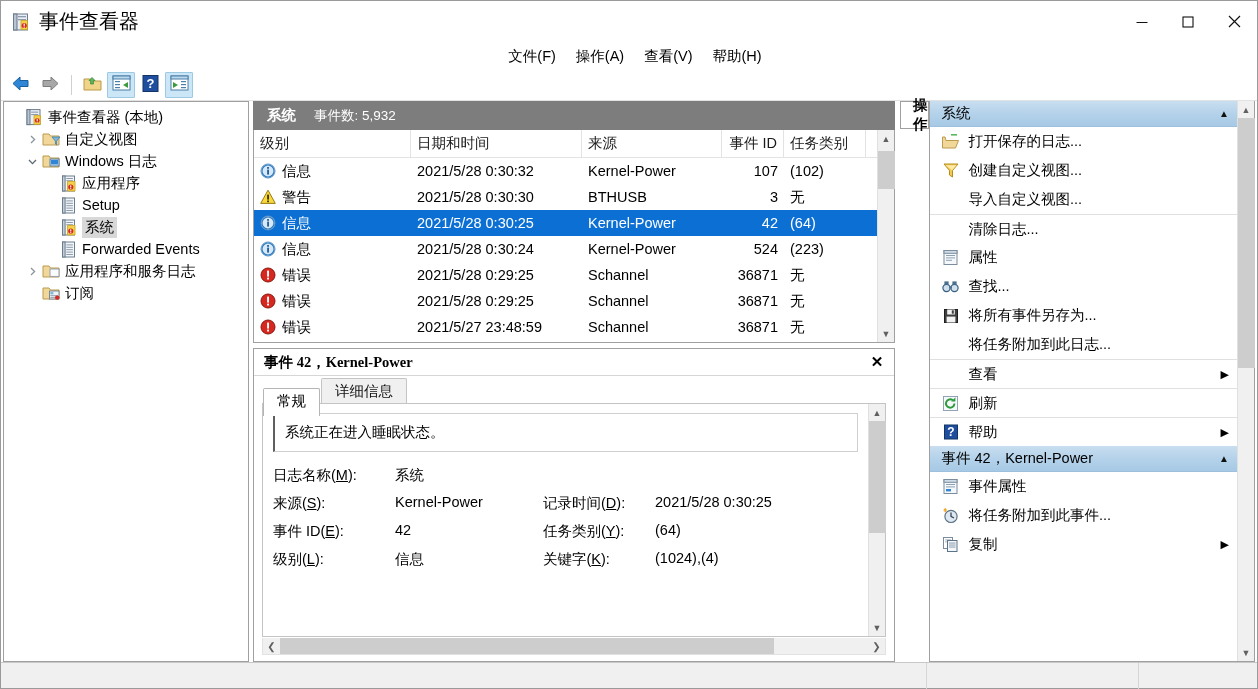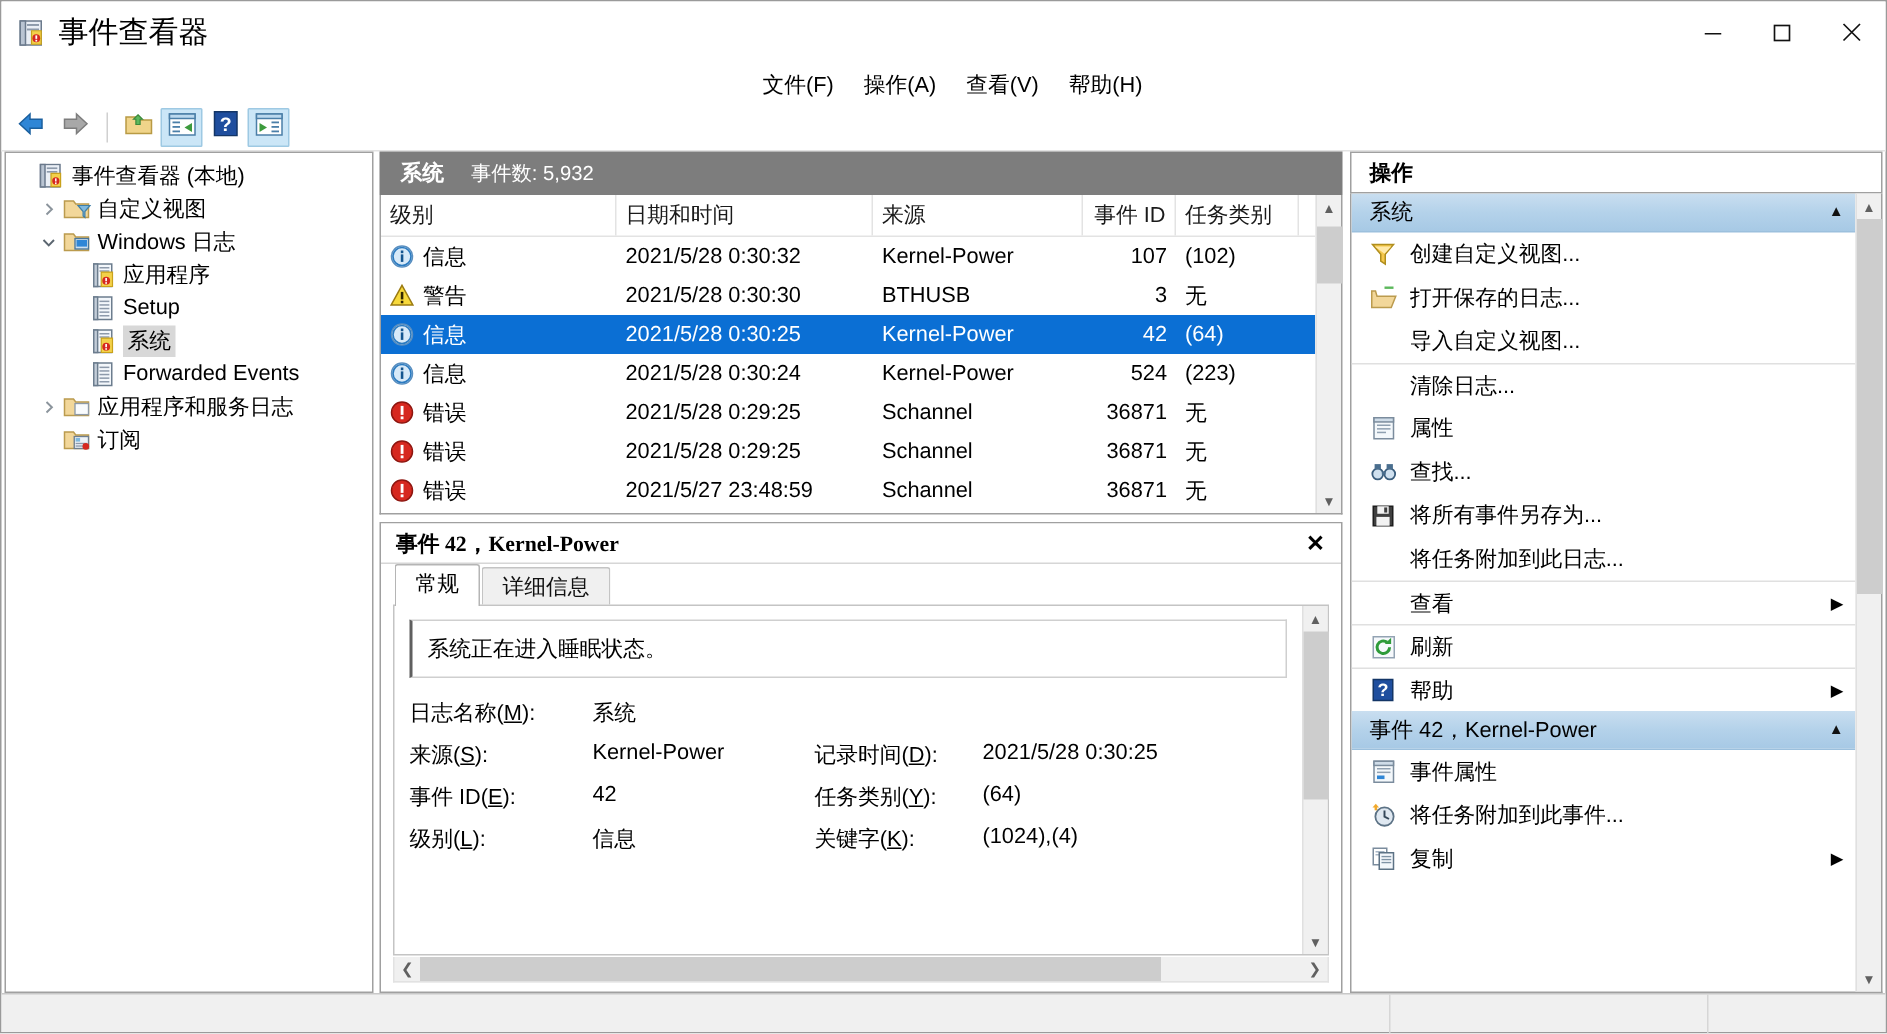--- a/index.html
+++ b/index.html
@@ -139,21 +139,21 @@
   .detail-title .dt-text { flex: 1 1 auto; }
   .dt-close { width: 22px; text-align: center; font-size: 15px; font-weight: bold; cursor: default;
     font-family: "Liberation Sans", sans-serif; }
 
   .tabs { display: flex; height: 28px; flex: 0 0 28px; align-items: flex-end; padding-left: 9px; background:#fff; }
   .tab {
     font-size: 14.5px; padding: 3px 13px 4px 13px; border: 1px solid #c4c4c4;
     border-bottom: none; background: #f0f0f0; color: #111; margin-right: 1px; cursor: default;
     border-radius: 2px 2px 0 0; position: relative; top: 1px;
   }
-  .tab.active { background: #fff; border-color: #b5b5b5; color: #000; z-index:2; top: 0; padding-bottom: 5px; }
+  .tab.active { background: #fff; border-color: #b5b5b5; color: #000; z-index:2; top: 12px; padding-bottom: 5px; }
 
   .detail-body {
     flex: 1 1 auto; display: flex; min-height: 0;
     border: 1px solid #c4c4c4; margin: 0 8px; background: #fff; position: relative; top: -1px;
   }
   .detail-content { flex: 1 1 auto; padding: 9px 10px 0 10px; overflow: hidden; min-width: 0; }
   .msg-box {
     border: 1px solid #cfcfcf; border-left: 2px solid #5f5f5f;
     padding: 9px 10px; font-size: 14.5px; color: #000; background: #fff; margin-bottom: 14px;
   }
@@ -163,21 +163,21 @@
   .ul { text-decoration: underline; }
 
   .hscroll-wrap { margin: 0 8px 6px 8px; height: 17px; flex: 0 0 17px;
     display: flex; background: #f0f0f0; border: 1px solid #e2e2e2; border-top: none; }
   .hs-arrow { width: 17px; display:flex;align-items:center;justify-content:center;color:#606060;font-size:10px;cursor:default;}
   .hs-track { flex: 1 1 auto; position: relative; }
   .hs-thumb { position: absolute; top: 0; bottom: 0; background: #cdcdcd; }
 
   
   .actions-pane {
-    width: 355px; flex: 0 0 355px; margin-left: 5px; display: flex; flex-direction: column;
+    width: 355px; flex: 0 0 355px; margin-left: 5px; display: flex; 
     background: #fff; min-height: 0;
   }
   .actions-head {
     height: 28px; flex: 0 0 28px; display: flex; align-items: center; padding-left: 12px;
     font-size: 14.5px; font-weight: bold; color: #000;
     border: 1px solid #a0a0a0; background: #fff;
   }
   .actions-body { flex: 1 1 auto; display: flex; border: 1px solid #a0a0a0; border-top: none; min-height: 0; }
   .actions-list { flex: 1 1 auto; overflow: hidden; min-width: 0; }
 
@@ -637,35 +637,35 @@
     <div class="actions-pane">
       <div class="actions-head">操作</div>
       <div class="actions-body">
         <div class="actions-list" id="actions-list">
             <div class="sect-head">
               <span class="sh-text">系统</span>
               <span class="sh-caret">▲</span>
             </div>
             <div class="act-row">
               <span class="act-ico">
+                <svg width="19" height="17" viewBox="0 0 19 17">
+                  <path d="M1.5 4 L1.5 15 L14.5 15 L17.5 7.5 L5 7.5 L4 4 Z" fill="#f2d79a" stroke="#bb9b4e" stroke-width="1"></path>
+                  <rect x="10" y="1" width="6" height="1.6" fill="#5cb85c"></rect>
+                </svg>
+              </span>
+              <span class="act-lbl">打开保存的日志...</span>
+            </div>
+            <div class="act-row">
+              <span class="act-ico">
                 <svg width="18" height="17" viewBox="0 0 18 17">
                   <polygon points="2,2 16,2 10.5,8.5 10.5,15 7.5,13 7.5,8.5" fill="#f6c84b" stroke="#b08e1e" stroke-width="1"></polygon>
                   <polygon points="3.5,3.3 14.5,3.3 10,8.2 10,8.2" fill="#ffe9a8"></polygon>
                 </svg>
               </span>
               <span class="act-lbl">创建自定义视图...</span>
-            </div>
-            <div class="act-row">
-              <span class="act-ico">
-                <svg width="19" height="17" viewBox="0 0 19 17">
-                  <path d="M1.5 4 L1.5 15 L14.5 15 L17.5 7.5 L5 7.5 L4 4 Z" fill="#f2d79a" stroke="#bb9b4e" stroke-width="1"></path>
-                  <rect x="10" y="1" width="6" height="1.6" fill="#5cb85c"></rect>
-                </svg>
-              </span>
-              <span class="act-lbl">打开保存的日志...</span>
             </div>
             <div class="act-row">
               <span class="act-ico"></span>
               <span class="act-lbl">导入自定义视图...</span>
             </div>
             <div class="act-row divider">
               <span class="act-ico"></span>
               <span class="act-lbl">清除日志...</span>
             </div>
             <div class="act-row">

